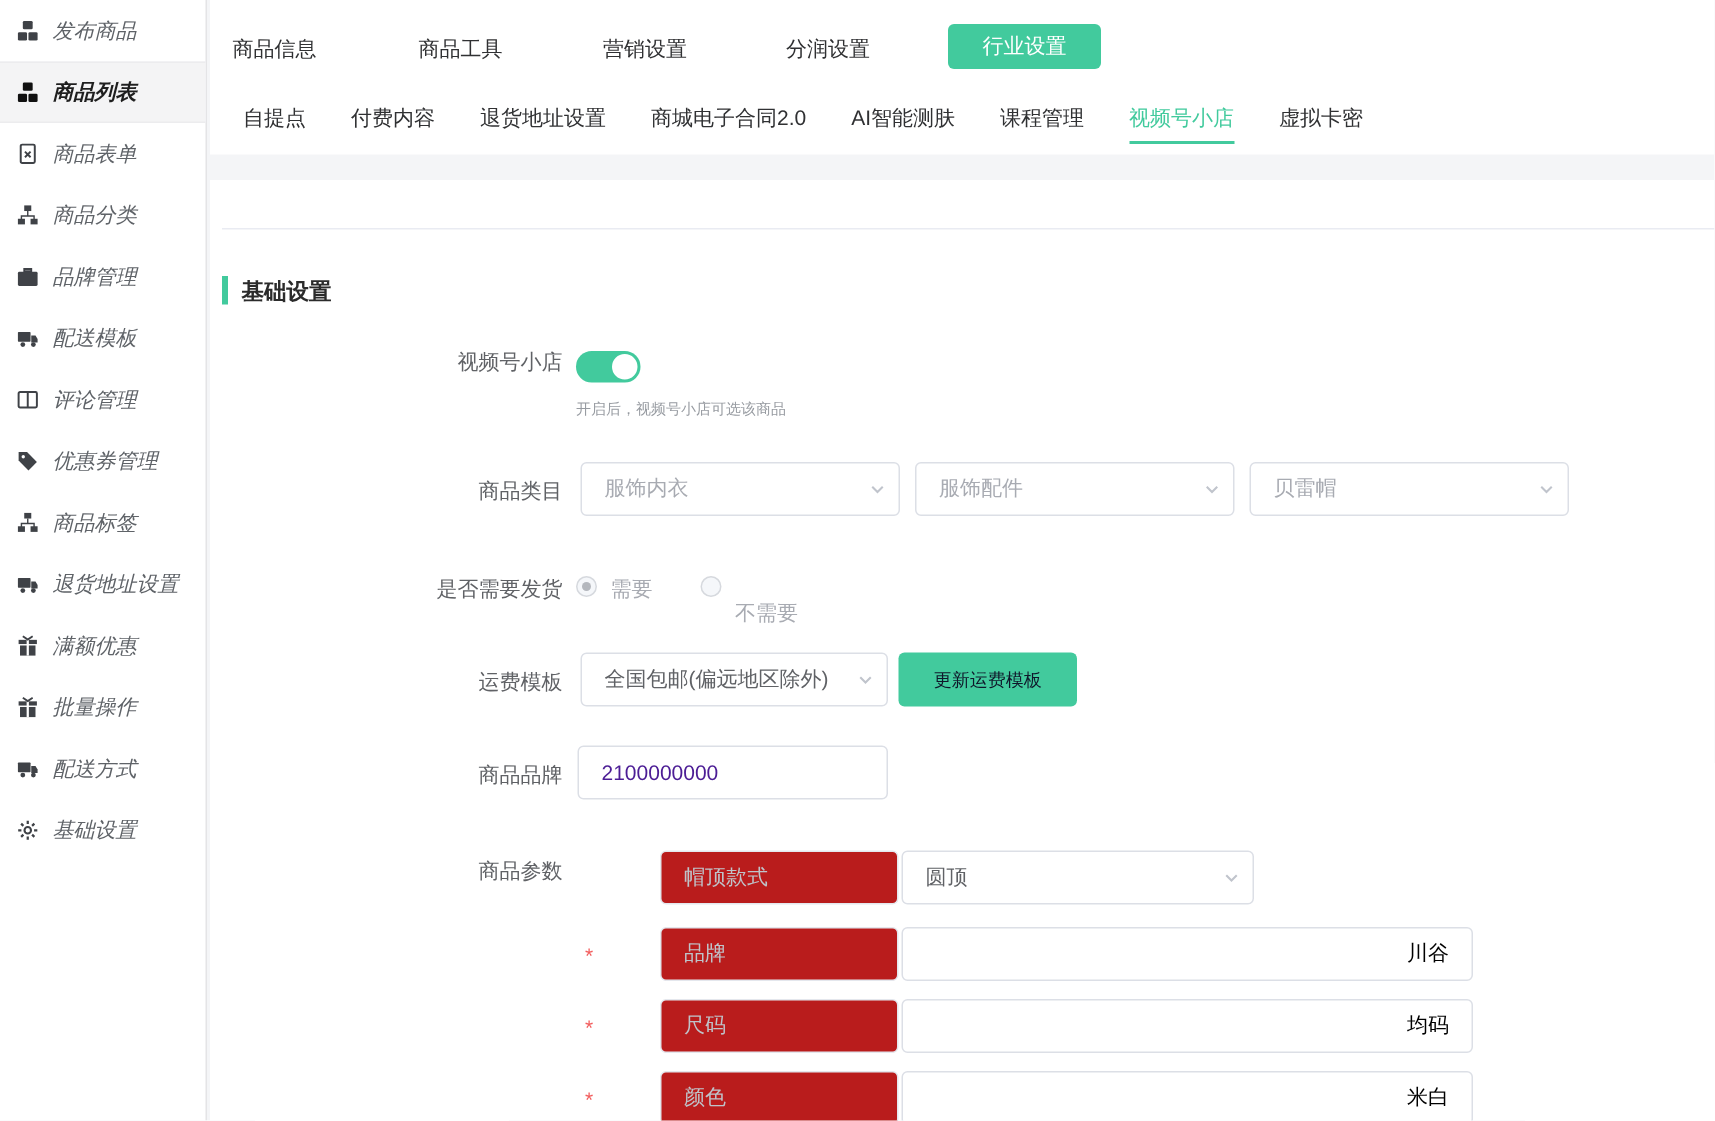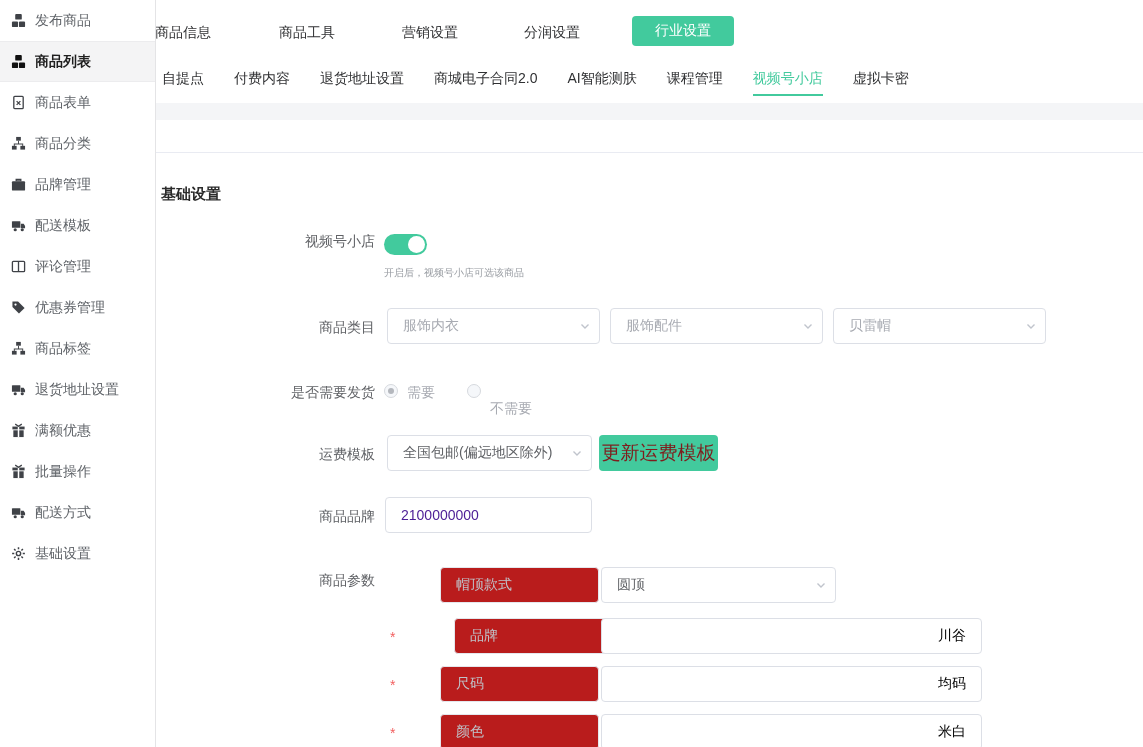--- a/index.html
+++ b/index.html
@@ -4,22 +4,22 @@
 <style>
   * { margin:0; padding:0; box-sizing:border-box; }
   html,body { width:1143px; height:747px; overflow:hidden; }
   body {
     font-family:"Liberation Sans", sans-serif;
     font-size:14px; color:#303133;
     background:#f4f5f7; position:relative;
   }
   
   .sidebar {
-    position:absolute; left:0; top:0; width:156px; height:747px;
-    background:#fff; border-right:1px solid #e4e4e6; z-index:3;
+    position:absolute; left:0; top:0; width:138px; height:747px;
+    background:#fff; border-right:1px solid #e4e4e6; z-index:3;font-style:italic;
   }
   .side-item {
     height:41px; display:flex; align-items:center; gap:9px;
     padding-left:11px; color:#5f6368; cursor:pointer; white-space:nowrap;
   }
   .side-item .ic { width:15px; height:15px; flex:0 0 15px; color:#3f4247; display:flex; }
   .side-item .ic svg { width:15px; height:15px; }
   .side-item.active {
     background:#f4f4f5; color:#1f1f1f; font-weight:bold;
     border-top:1px solid #ececee; border-bottom:1px solid #ececee;
@@ -78,22 +78,22 @@
   .radio-dot {
     position:absolute; width:14px; height:14px; border-radius:50%;
     border:1px solid #d6d9de; background:#f5f7fa; cursor:pointer;
   }
   .radio-dot.sel-on::after {
     content:""; position:absolute; left:3px; top:3px; width:6px; height:6px;
     border-radius:50%; background:#b4b7bd;
   }
   .radio-lbl { position:absolute; color:#a8abb2; cursor:pointer; }
   .btn-teal {
-    position:absolute; background:var(--teal); color:#7f1d1d; border:none;
-    border-radius:4px; font-size:19px; font-family:Liberation Sans, sans-serif; cursor:pointer;
+    position:absolute; background:var(--teal); color:#0f172a; border:none;
+    border-radius:4px; font-size:12px; font-family:Liberation Sans, sans-serif; cursor:pointer;
   }
   .aster { position:absolute; color:#f25e5e; font-size:14px; width:10px; }
   :root { --teal:#42ca9d; }
 </style>
 </head>
 <body>
 
 <svg width="0" height="0" style="position:absolute">
   <defs>
     <g id="i-cubes">
@@ -342,21 +342,21 @@
   <div class="sel" style="left:461px; top:447px; width:235px;">
     <span>圆顶</span>
     <span class="chev">
         <svg viewBox="0 0 12 12">
           <use href="#i-chev"></use>
         </svg>
       </span>
   </div>
 
   <span class="aster" style="left:250px; top:509px;">*</span>
-  <input class="inp dis" style="left: 300px; top: 498px; width: 159px; margin-left: 14px;" disabled="" value="品牌">
+  <input class="inp dis" style="left: 300px; top: 498px; width: 159px;" disabled="" value="品牌">
   <input class="inp pval" style="left: 461px; top: 498px; width: 381px;" value="川谷">
 
   <span class="aster" style="left:250px; top:557px;">*</span>
   <input class="inp dis" style="left: 300px; top: 546px; width: 159px;" disabled="" value="尺码">
   <input class="inp pval" style="left: 461px; top: 546px; width: 381px;" value="均码">
 
   <span class="aster" style="left:250px; top:605px;">*</span>
   <input class="inp dis" style="left: 300px; top: 594px; width: 159px;" disabled="" value="颜色">
   <input class="inp pval" style="left: 461px; top: 594px; width: 381px;" value="米白">
 </div>

